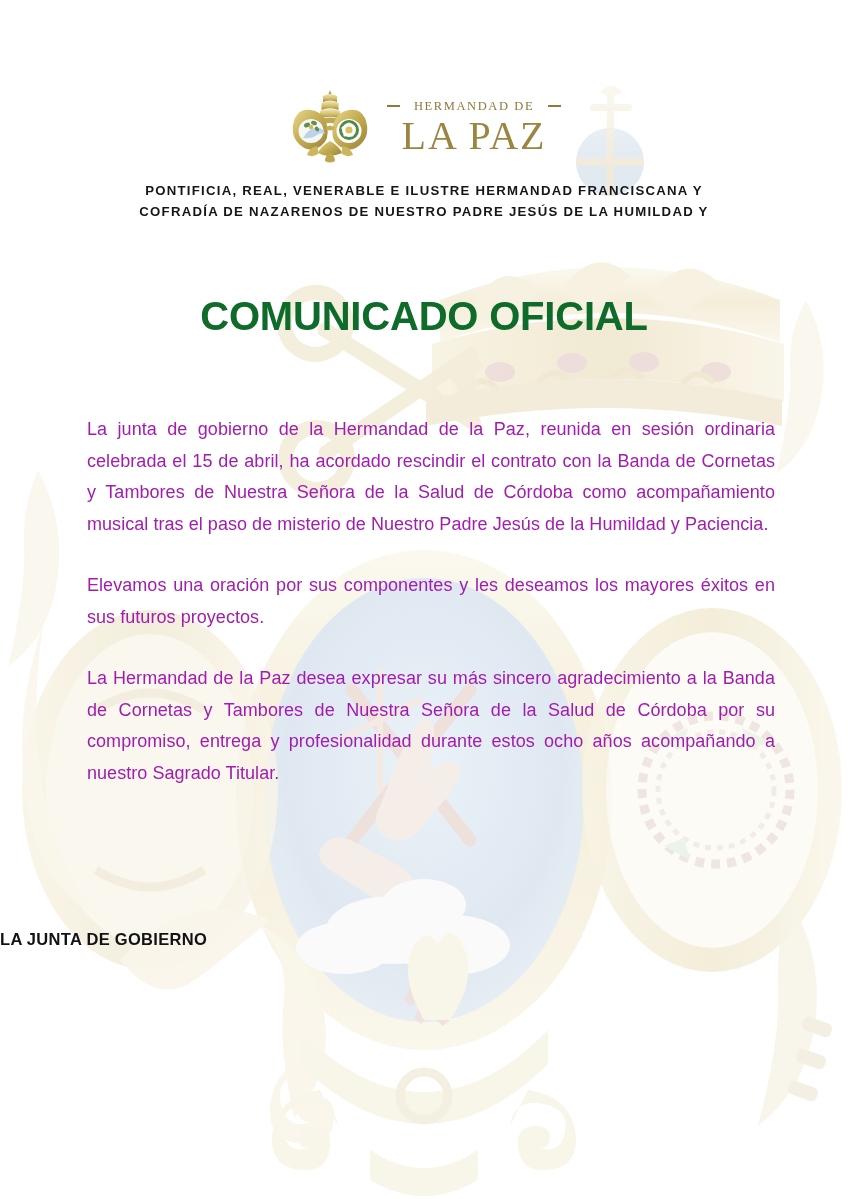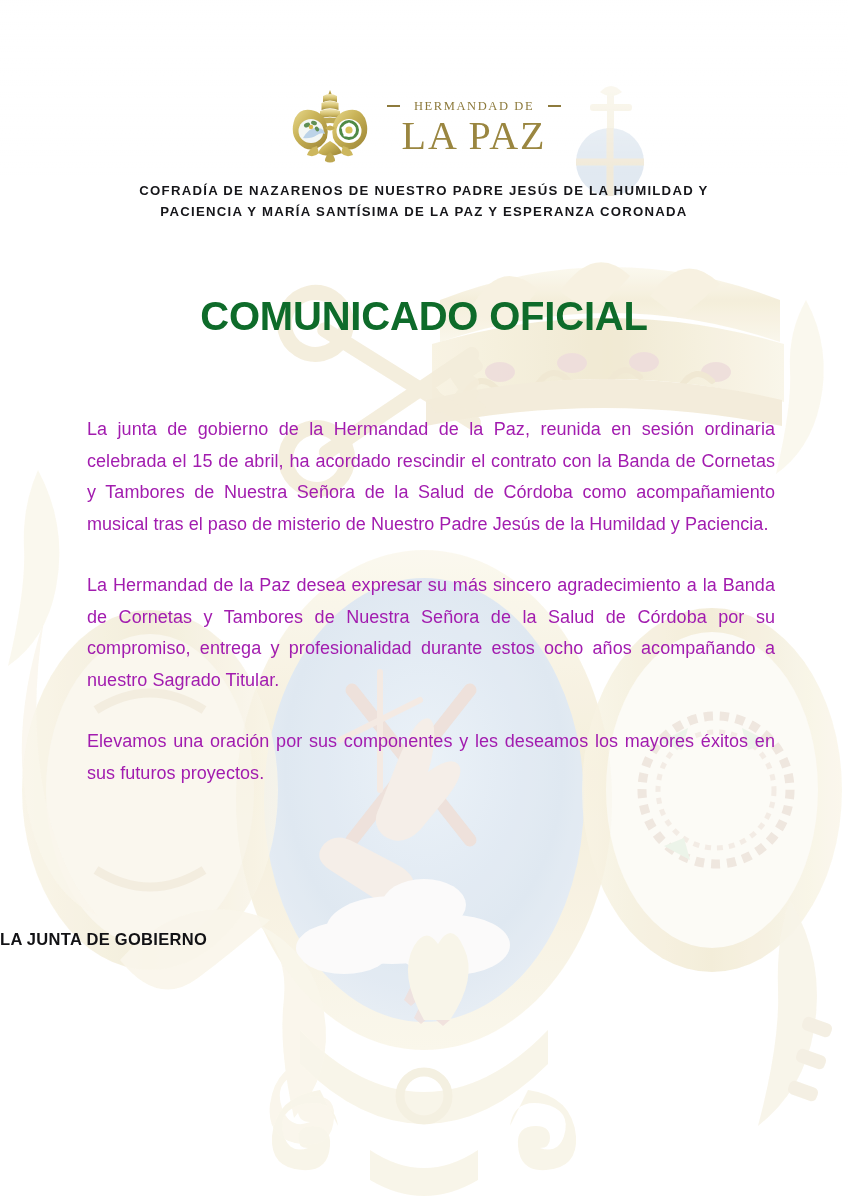--- a/index.html
+++ b/index.html
@@ -403,28 +403,28 @@
         <span class="wordmark-top">
           <i class="wm-dash"></i>
           <span>HERMANDAD DE</span>
           <i class="wm-dash"></i>
         </span>
         <span class="wordmark-main">LA PAZ</span>
       </span>
     </div>
 
     <div class="corporate-header">
+      <div>PONTIFICIA, REAL, VENERABLE E ILUSTRE HERMANDAD FRANCISCANA Y</div>
       <div>COFRADÍA DE NAZARENOS DE NUESTRO PADRE JESÚS DE LA HUMILDAD Y</div>
-      <div>PACIENCIA Y MARÍA SANTÍSIMA DE LA PAZ Y ESPERANZA CORONADA</div>
     </div>
 
     <h1 class="doc-title">COMUNICADO OFICIAL</h1>
 
     <div class="body-text">
       <p>La junta de gobierno de la Hermandad de la Paz, reunida en sesión ordinaria celebrada el 15 de abril, ha acordado rescindir el contrato con la Banda de Cornetas y Tambores de Nuestra Señora de la Salud de Córdoba como acompañamiento musical tras el paso de misterio de Nuestro Padre Jesús de la Humildad y Paciencia.</p>
+      <p>Elevamos una oración por sus componentes y les deseamos los mayores éxitos en sus futuros proyectos.</p>
       <p>La Hermandad de la Paz desea expresar su más sincero agradecimiento a la Banda de Cornetas y Tambores de Nuestra Señora de la Salud de Córdoba por su compromiso, entrega y profesionalidad durante estos ocho años acompañando a nuestro Sagrado Titular.</p>
-      <p>Elevamos una oración por sus componentes y les deseamos los mayores éxitos en sus futuros proyectos.</p>
     </div>
 
     <div class="signature">LA JUNTA DE GOBIERNO</div>
 
   </div>
 </div>
 
 </body></html>

